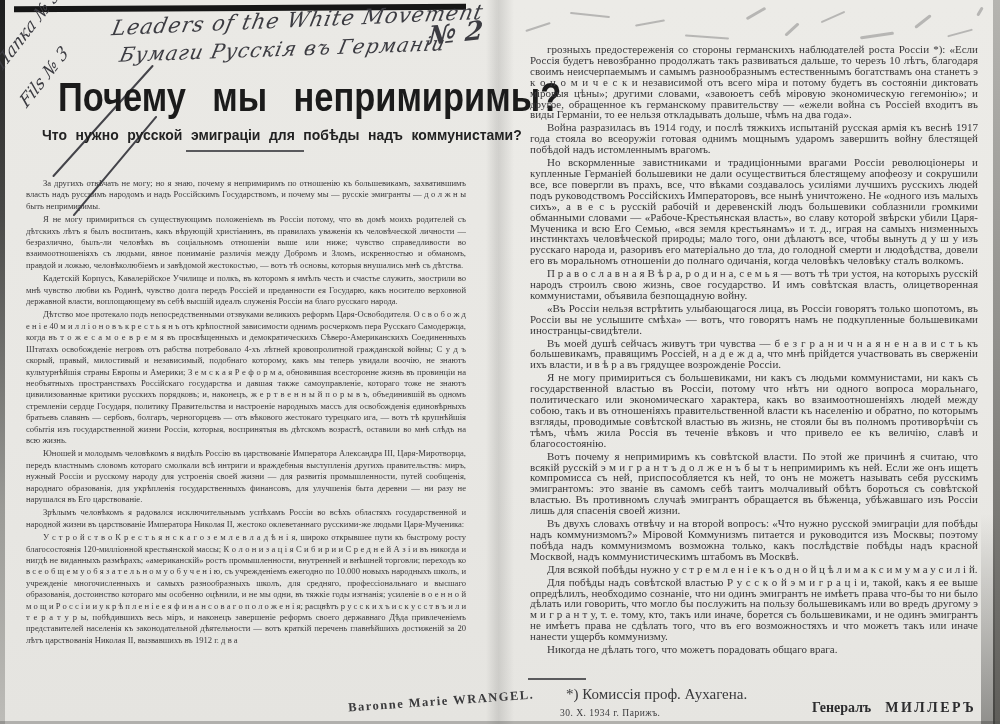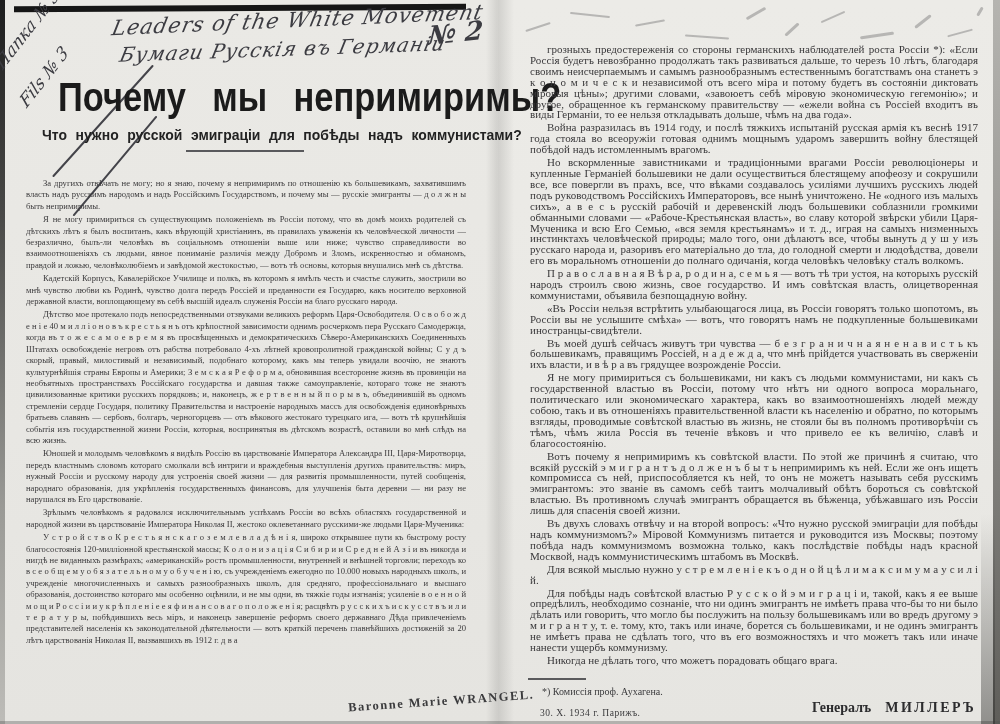--- a/index.html
+++ b/index.html
@@ -55,22 +55,22 @@
   .subtitle-rule{position:absolute;left:186px;top:150px;width:118px;height:2px;background:#59595c;}
 
   
   .body-block{position:absolute;color:#39383a;text-align:justify;overflow:hidden;}
   .body-left{left:26px;top:178px;width:440px;height:500px;font-size:8.6px;line-height:11.4px;}
   .body-right{left:530px;top:44px;width:448px;height:622px;font-size:11px;line-height:10.9px;}
   .body-block p{margin:0 0 2px 0;text-indent:17px;}
 
   
   .footnote-rule{position:absolute;left:528px;top:678px;width:58px;height:2px;background:#5a5a5c;}
-  .footnote{position:absolute;left:542px;top:686px;font-size:10px;color:#3a3a3c;}
-  .dateline{position:absolute;left:540px;top:708px;font-size:9.5px;color:#3a3a3c;letter-spacing:0.5px;}
+  .footnote{position:absolute;left:566px;top:686px;font-size:15px;color:#3a3a3c;}
+  .dateline{position:absolute;left:560px;top:708px;font-size:9.5px;color:#3a3a3c;letter-spacing:0.5px;}
   .signature{position:absolute;left:812px;top:700px;font-size:14px;font-weight:bold;color:#2c2c2e;white-space:nowrap;}
   .signature .sig-name{letter-spacing:2.5px;margin-left:14px;}
   .stamp{
     position:absolute;left:348px;top:694px;font-size:12.5px;font-weight:bold;color:#3b3b3d;
     letter-spacing:1.5px;transform:rotate(-4deg);white-space:nowrap;
   }
 
   
   .smudges{position:absolute;left:515px;top:2px;width:475px;height:46px;}
   .smudge{position:absolute;background:rgba(60,60,62,0.30);border-radius:2px;}
@@ -131,21 +131,21 @@
   <div class="body-block body-right">
       <p>грозныхъ предостереженія со стороны германскихъ наблюдателей роста Россіи *): «Если Россія будетъ невозбранно продолжать такъ развиваться дальше, то черезъ 10 лѣтъ, благодаря своимъ неисчерпаемымъ и самымъ разнообразнымъ естественнымъ богатствамъ она станетъ  э к о н о м и ч е с к и  независимой отъ всего міра и потому будетъ въ состояніи диктовать міровыя цѣны»; другими словами, «завоюетъ себѣ міровую экономическую гегемонію»; и другое, обращенное къ германскому правительству — «ежели война съ Россіей входитъ въ виды Германіи, то ее нельзя откладывать дольше, чѣмъ на два года».</p>
       <p>Война разразилась въ 1914 году, и послѣ тяжкихъ испытаній русская армія къ веснѣ 1917 года стояла во всеоружіи готовая однимъ мощнымъ ударомъ завершить войну блестящей побѣдой надъ истомленнымъ врагомъ.</p>
       <p>Но вскормленные завистниками и традиціонными врагами Россіи революціонеры и купленные Германіей большевики не дали осуществиться блестящему апофеозу и сокрушили все, все повергли въ прахъ, все, что вѣками создавалось усиліями лучшихъ русскихъ людей подъ руководствомъ Россійскихъ Императоровъ, все нынѣ уничтожено. Не «одного изъ малыхъ сихъ», а  в е с ь  русскій рабочій и деревенскій людъ большевики соблазнили громкими обманными словами — «Рабоче-Крестьянская власть», во славу которой звѣрски убили Царя-Мученика и всю Его Семью, «вся земля крестьянамъ» и т. д., играя на самыхъ низменныхъ инстинктахъ человѣческой природы; мало того, они дѣлаютъ все, чтобы вынуть  д у ш у  изъ русскаго народа и, разоривъ его матеріально до тла, до голодной смерти и людоѣдства, довели его въ моральномъ отношеніи до полнаго одичанія, когда человѣкъ человѣку сталъ волкомъ.</p>
       <p>П р а в о с л а в н а я  В ѣ р а,  р о д и н а,  с е м ь я — вотъ тѣ три устоя, на которыхъ русскій народъ строилъ свою жизнь, свое государство. И имъ совѣтская власть, олицетворенная коммунистами, объявила безпощадную войну.</p>
       <p>«Въ Россіи нельзя встрѣтить улыбающагося лица, въ Россіи говорятъ только шопотомъ, въ Россіи вы не услышите смѣха» — вотъ, что говорятъ намъ не подкупленные большевиками иностранцы-свидѣтели.</p>
       <p>Въ моей душѣ сейчасъ живутъ три чувства — б е з г р а н и ч н а я  н е н а в и с т ь  къ большевикамъ, правящимъ Россіей, н а д е ж д а, что мнѣ прійдется участвовать въ сверженіи ихъ власти, и  в ѣ р а  въ грядущее возрожденіе Россіи.</p>
       <p>Я не могу примириться съ большевиками, ни какъ съ людьми коммунистами, ни какъ съ государственной властью въ Россіи, потому что нѣтъ ни одного вопроса моральнаго, политическаго или экономическаго характера, какъ во взаимоотношеніяхъ людей между собою, такъ и въ отношеніяхъ правительственной власти къ населенію и обратно, по которымъ взгляды, проводимые совѣтской властью въ жизнь, не стояли бы въ полномъ противорѣчіи съ тѣмъ, чѣмъ жила Россія въ теченіе вѣковъ и что привело ее къ величію, славѣ и благосостоянію.</p>
       <p>Вотъ почему я непримиримъ къ совѣтской власти. По этой же причинѣ я считаю, что всякій русскій  э м и г р а н т ъ  д о л ж е н ъ  б ы т ь  непримиримъ къ ней. Если же онъ ищетъ компромисса съ ней, приспособляется къ ней, то онъ не можетъ называть себя русскимъ эмигрантомъ: это званіе въ самомъ себѣ таитъ молчаливый обѣтъ бороться съ совѣтской властью. Въ противномъ случаѣ эмигрантъ обращается въ бѣженца, убѣжавшаго изъ Россіи лишь для спасенія своей жизни.</p>
       <p>Въ двухъ словахъ отвѣчу и на второй вопросъ: «Что нужно русской эмиграціи для побѣды надъ коммунизмомъ?» Міровой Коммунизмъ питается и руководится изъ Москвы; поэтому побѣда надъ коммунизмомъ возможна только, какъ послѣдствіе побѣды надъ красной Москвой, надъ коммунистическимъ штабомъ въ Москвѣ.</p>
-      <p>Для всякой мыслью нужно  у с т р е м л е н і е  к ъ  о д н о й  ц ѣ л и  м а к с и м у м а  у с и л і й.</p>
+      <p>Для всякой побѣды нужно  у с т р е м л е н і е  к ъ  о д н о й  ц ѣ л и  м а к с и м у м а  у с и л і й.</p>
       <p>Для побѣды надъ совѣтской властью Р у с с к о й  э м и г р а ц і и, такой, какъ я ее выше опредѣлилъ, необходимо сознаніе, что ни одинъ эмигрантъ не имѣетъ права что-бы то ни было дѣлать или говорить, что могло бы послужить на пользу большевикамъ или во вредъ другому э м и г р а н т у, т. е. тому, кто, такъ или иначе, борется съ большевиками, и не одинъ эмигрантъ не имѣетъ права не сдѣлать того, что въ его возможностяхъ и что можетъ такъ или иначе нанести ущербъ коммунизму.</p>
       <p>Никогда не дѣлать того, что можетъ порадовать общаго врага.</p>
     </div>
 
   <div class="footnote-rule"></div>
   <div class="footnote">*) Комиссія проф. Аухагена.</div>
   <div class="dateline">30. X. 1934 г. Парижъ.</div>
   <div class="signature">
     <span class="sig-rank">Генералъ</span><span class="sig-name">МИЛЛЕРЪ</span>
   </div>

